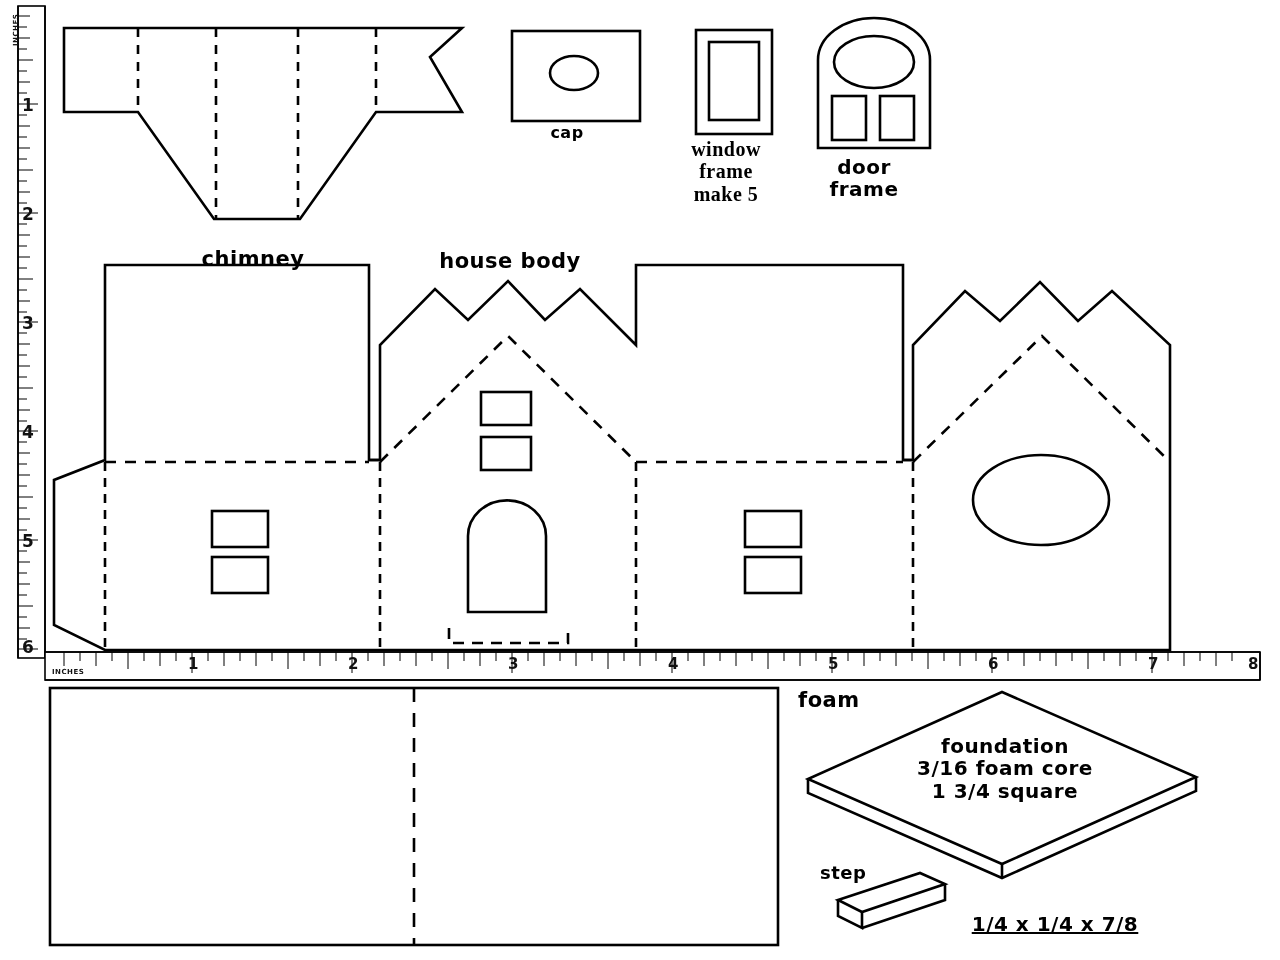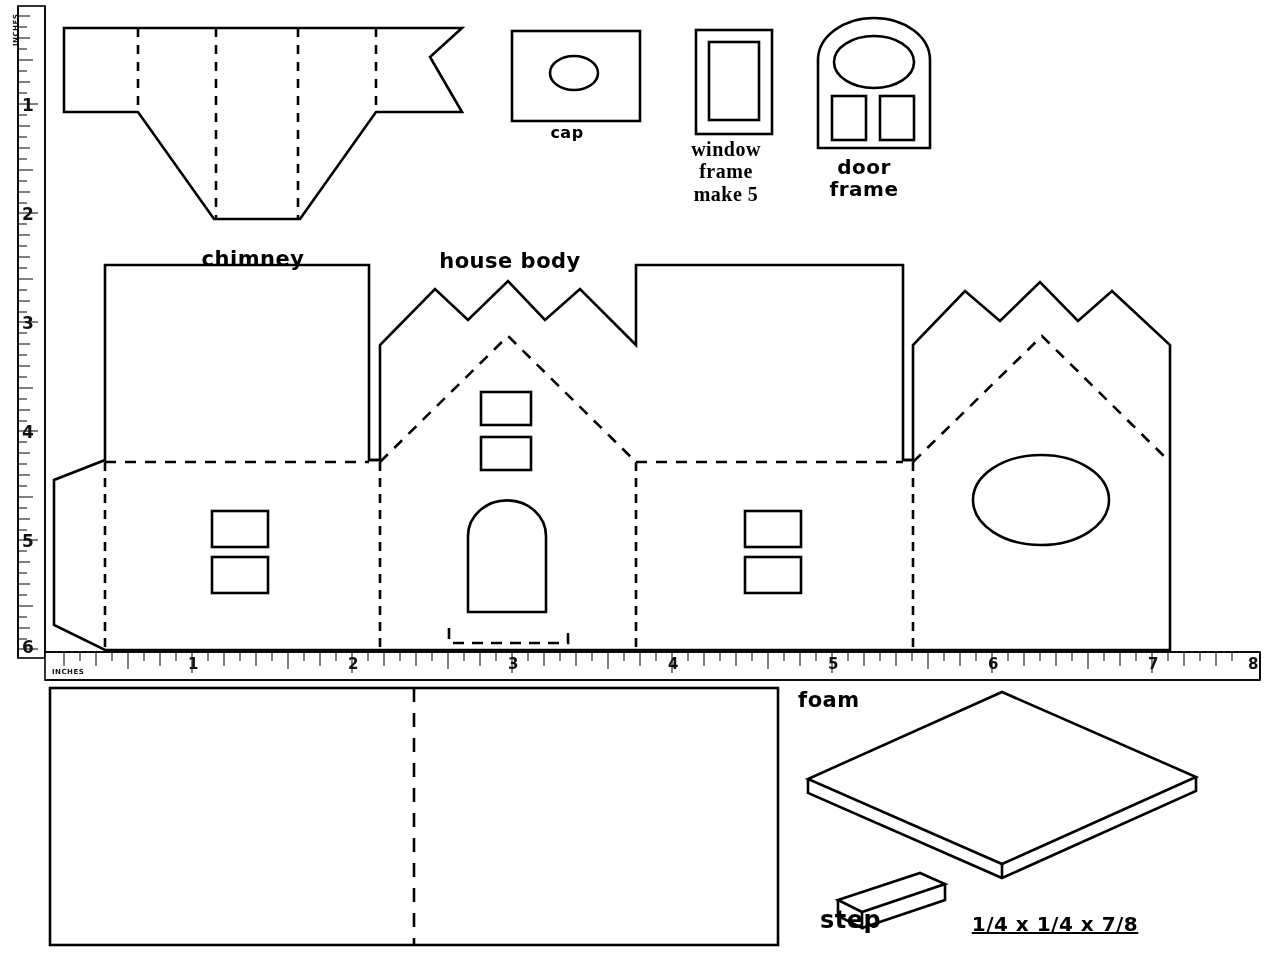--- a/index.html
+++ b/index.html
@@ -40,21 +40,21 @@
     text-align: center;
     transform: translateX(-50%);
   }
   .l-chimney { left: 253px; top: 248px; font-size: 21px; }
   .l-housebody { left: 510px; top: 250px; font-size: 21px; }
   .l-cap { left: 567px; top: 124px; font-size: 16px; }
   .l-windowframe { left: 726px; top: 138px; font-size: 20px; font-family: Liberation Serif, serif; }
   .l-doorframe { left: 864px; top: 156px; font-size: 20px; }
   .l-roof { left: 798px; top: 689px; font-size: 21px; text-align: left; transform: none; }
   .l-foundation { left: 1005px; top: 735px; font-size: 20px; }
-  .l-step { left: 820px; top: 863px; font-size: 24px; text-align: left; transform: none; margin-top: 44px; }
+  .l-step { left: 820px; top: 863px; font-size: 18px; text-align: left; transform: none; }
   .l-stepdim { left: 1055px; top: 913px; font-size: 20px; text-decoration: underline; }
   .ruler-text {
     position: absolute;
     font-family: "DejaVu Sans", sans-serif;
     font-weight: bold;
     color: #111;
   }
   .rt-v { font-size: 17px; }
   .rt-h { font-size: 15px; }
   .rt-tiny { font-size: 7px; letter-spacing: 0.5px; }
@@ -322,20 +322,25 @@
     <div>make 5</div>
   </div>
 
   <div class="lbl center l-doorframe">
     <div>door</div>
     <div>frame</div>
   </div>
 
   <div class="lbl l-roof">foam</div>
 
+  <div class="lbl center l-foundation">
+    <div>foundation</div>
+    <div>3/16 foam core</div>
+    <div>1 3/4 square</div>
+  </div>
 
   <div class="lbl l-step">step</div>
   <div class="lbl center l-stepdim">1/4 x 1/4 x 7/8</div>
 
   <div class="ruler-text rt-tiny-v" style="left: 12px; top: 46px;">INCHES</div>
   <div class="ruler-text rt-v" style="left: 22px; top: 95px;">1</div>
   <div class="ruler-text rt-v" style="left: 22px; top: 204px;">2</div>
   <div class="ruler-text rt-v" style="left: 22px; top: 313px;">3</div>
   <div class="ruler-text rt-v" style="left: 22px; top: 422px;">4</div>
   <div class="ruler-text rt-v" style="left: 22px; top: 531px;">5</div>

